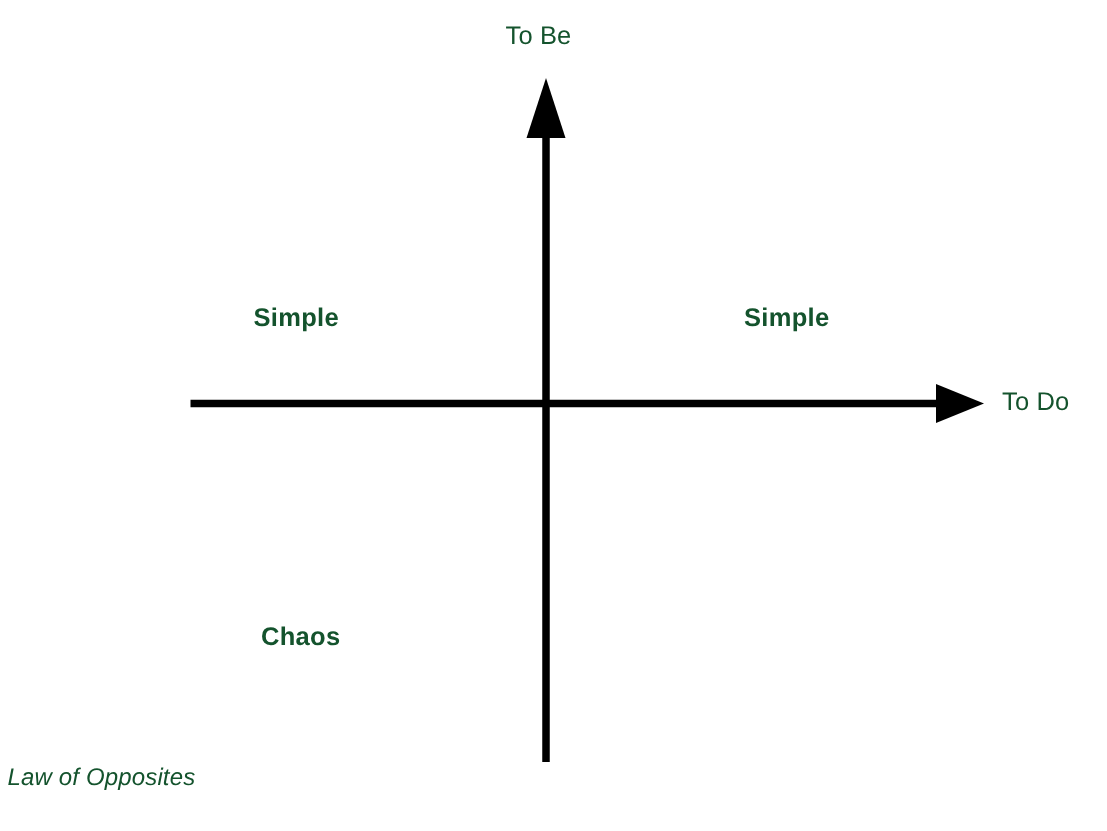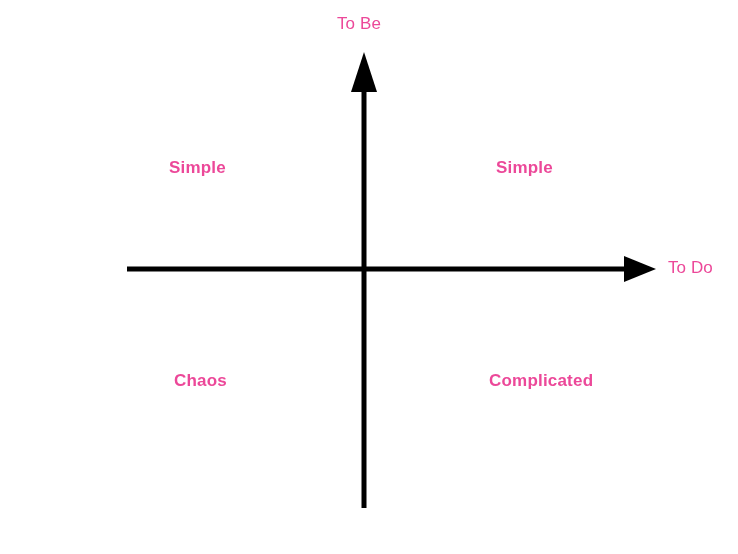--- a/index.html
+++ b/index.html
@@ -20,33 +20,34 @@
   }
   #diagram-svg {
     position: absolute;
     left: 0;
     top: 0;
     width: 738px;
     height: 554px;
   }
   .label {
     position: absolute;
-    color: #ec4899;
+    color: #14532d;
     white-space: nowrap;
     line-height: 1;
   }
   .axis-label {
     font-size: 17px;
     font-weight: 400;
     letter-spacing: 0.1px;
   }
   .quadrant-label {
     font-size: 17px;
     font-weight: 700;
     letter-spacing: 0.2px;
+    margin-top: 44px;
   }
   .caption-label {
     font-size: 16px;
     font-style: italic;
     font-weight: 400;
     letter-spacing: 0.1px;
   }
   
   #label-to-be   { left: 337px; top: 15px; }
   #label-to-do   { left: 668px; top: 259px; }
@@ -75,16 +76,16 @@
   <div class="label axis-label" id="label-to-be">To Be</div>
 
   <div class="label axis-label" id="label-to-do">To Do</div>
 
   <div class="label quadrant-label" id="label-simple">Simple</div>
 
   <div class="label quadrant-label" id="label-complex">Simple</div>
 
   <div class="label quadrant-label" id="label-chaos">Chaos</div>
 
-  <div class="label quadrant-label" id="label-complicated">Complicated</div>
 
+  <div class="label caption-label" id="label-caption">Law of Opposites</div>
 
 </div>
 
 </body></html>

